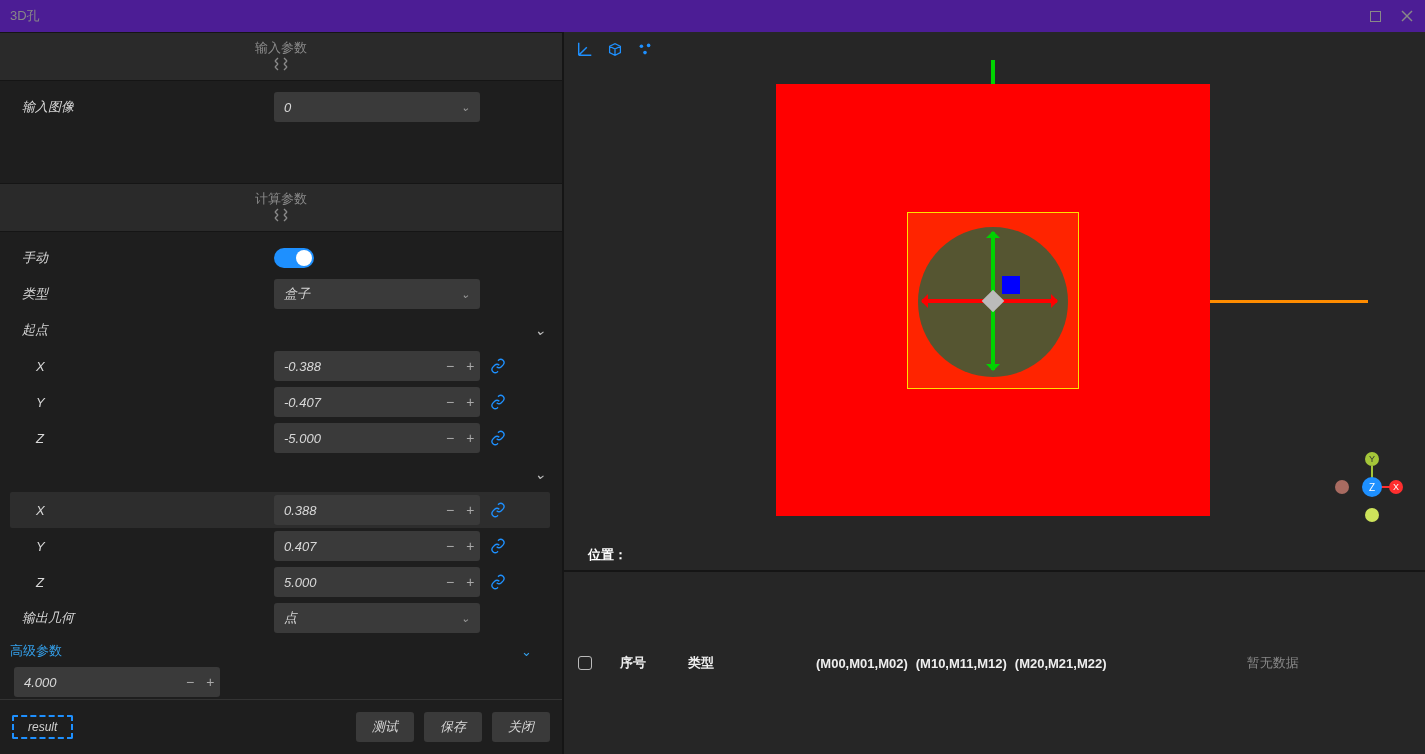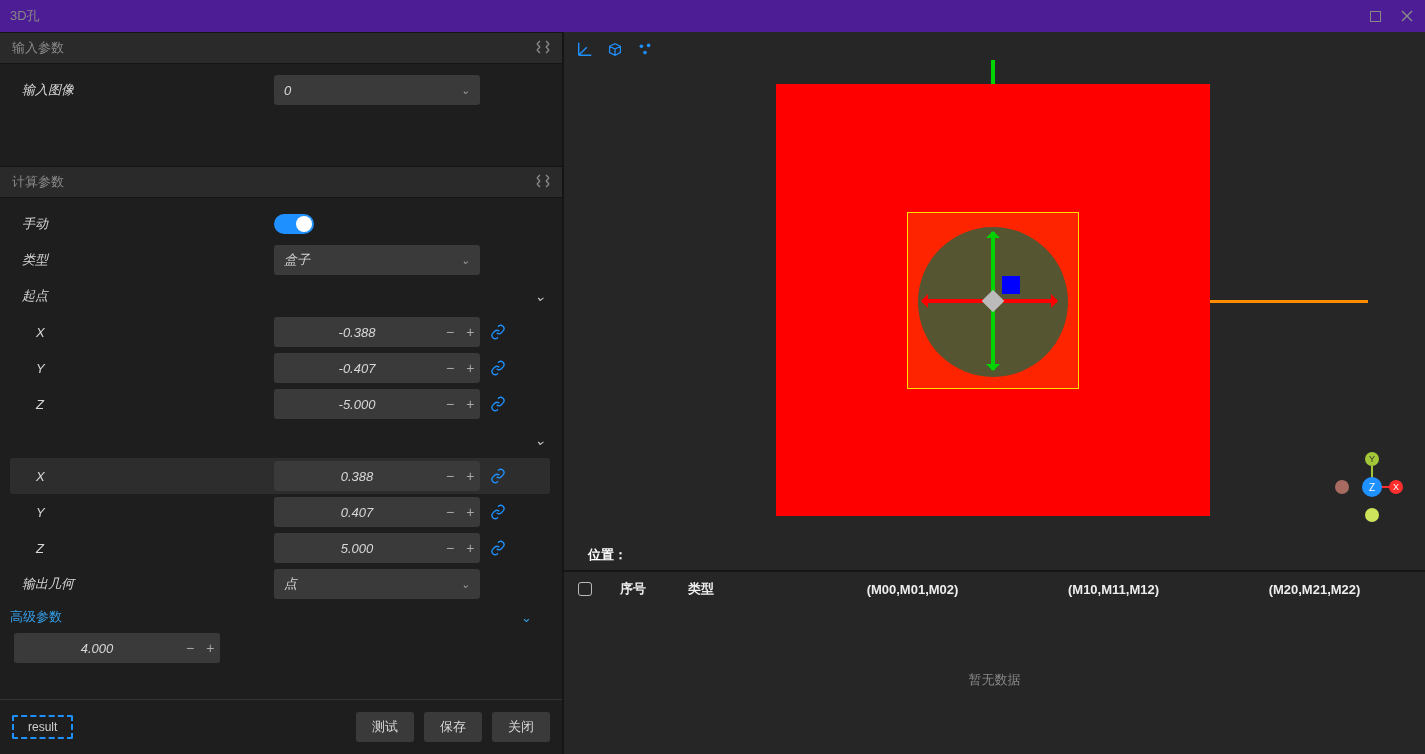--- a/index.html
+++ b/index.html
@@ -52,20 +52,21 @@
     .section-header {
       display: flex;
       align-items: center;
       justify-content: space-between;
       background: #2a2a2a;
       padding: 6px 12px;
       color: #8a8a8a;
       font-size: 13px;
       border-top: 1px solid #151515;
       border-bottom: 1px solid #151515;
+      flex-direction: column;
     }
     .collapse-icon {
       font-size: 14px;
       color: #8a8a8a;
       letter-spacing: -2px;
     }
 
     
     .section-body {
       flex: 0 0 auto;
@@ -114,21 +115,21 @@
     .numbox {
       flex: 1;
       max-width: 206px;
       background: #3a3a3a;
       border-radius: 3px;
       height: 30px;
       display: flex;
       align-items: center;
       color: #d8d8d8;
     }
-    .numbox .val { flex: 1; padding: 0 10px; text-align: center; }
+    .numbox .val { flex: 1; padding: 0 10px; }
     .numbox .pm {
       width: 20px; text-align: center;
       color: #aaa;
       font-size: 14px;
       cursor: pointer;
       user-select: none;
     }
     .link-icon {
       width: 20px;
       display: flex;
@@ -168,20 +169,21 @@
     }
 
     
     .footer {
       display: flex;
       align-items: center;
       padding: 12px 12px;
       gap: 10px;
       border-top: 1px solid #333;
       margin-top: auto;
+      font-style: italic;
     }
     .result-pill {
       border: 2px dashed #1e90ff;
       color: #d0d0d0;
       padding: 3px 14px;
       border-radius: 2px;
       font-size: 12px;
     }
     .footer .spacer { flex:1; }
     .btn {
@@ -252,21 +254,20 @@
     .gz-xb { position:absolute; left:0px; top:30px; width:14px; height:14px; border-radius:50%; background:#a86b61;}
     .gz-z { position:absolute; left:27px; top:27px; width:20px; height:20px; border-radius:50%; background:#1e90ff; display:flex;align-items:center;justify-content:center;font-size:10px;color:#fff;}
     .gz-line-x{position:absolute;left:44px;top:36px;width:14px;height:2px;background:#ff2e2e;}
     .gz-line-y{position:absolute;left:36px;top:16px;width:2px;height:14px;background:#a4c639;}
 
     
     .data-region {
       height: 184px;
       border-top: 2px solid #151515;
       display: flex;
-      flex-direction: column;
     }
     .tbl-head {
       display: flex;
       padding: 8px 14px;
       color: #eee;
       font-size: 13px;
       font-weight: 600;
       gap: 8px;
       align-items: center;
     }

